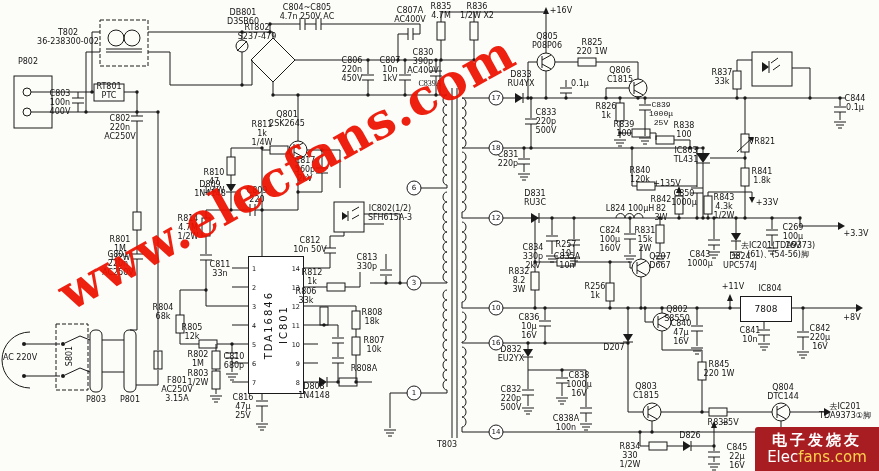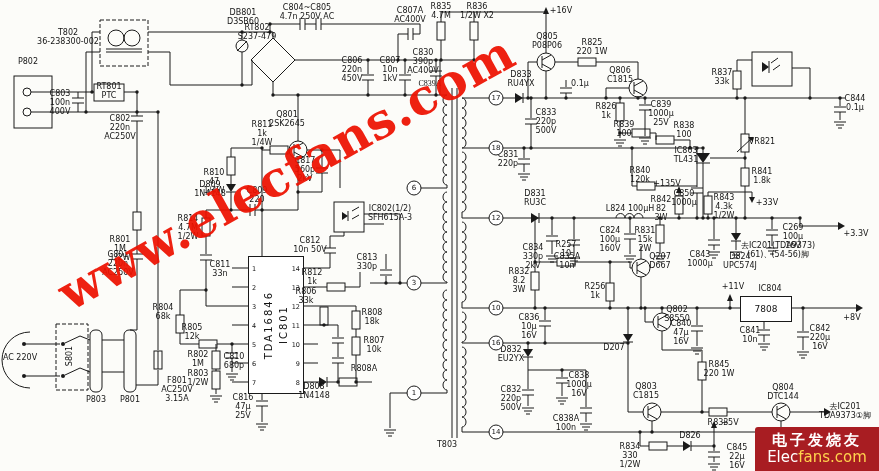--- a/index.html
+++ b/index.html
@@ -755,21 +755,21 @@
         <div>500V</div>
       </div>
       <div class="lbl" style="left: 508px; top: 160px;">
         <div>C831</div>
         <div>220p</div>
       </div>
       <div class="lbl" style="left: 606px; top: 112px;">
         <div>R826</div>
         <div>1k</div>
       </div>
-      <div class="lbl" style="left: 661px; top: 114px;">
+      <div class="lbl" style="left: 661px; top: 114px; font-family: Liberation Mono, monospace;">
         <div>C839</div>
         <div>1000μ</div>
         <div>25V</div>
       </div>
       <div class="lbl" style="left: 624px; top: 130px;">
         <div>R839</div>
         <div>100</div>
       </div>
       <div class="lbl" style="left: 684px; top: 131px;">
         <div>R838</div>

